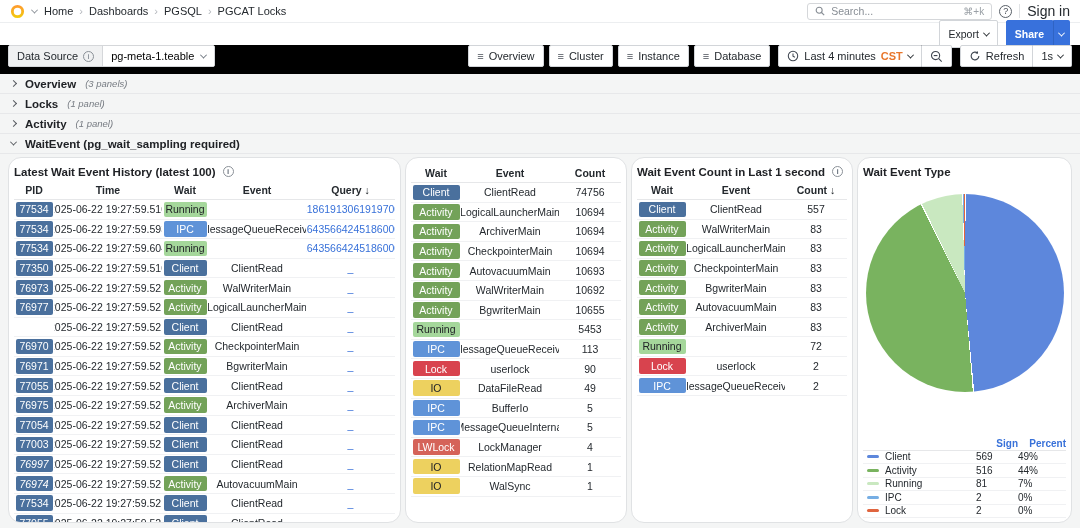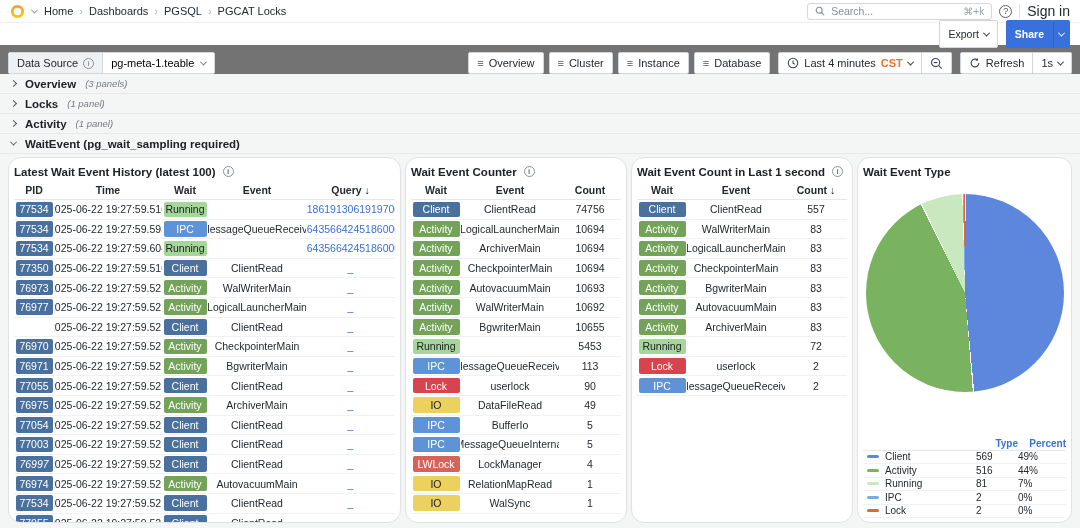--- a/index.html
+++ b/index.html
@@ -29,21 +29,21 @@
   .btn.caretseg{padding:0 5px;border-left:1px solid #2f63c4;border-radius:0 2px 2px 0}
   .sharegrp .primary:first-child{border-radius:2px 0 0 2px}
 
   
   .cv{display:inline-block;width:5px;height:5px;border-right:1.3px solid currentColor;border-bottom:1.3px solid currentColor}
   .cv.down{transform:rotate(45deg) translate(-1px,-1px)}
   .cv.right{transform:rotate(-45deg)}
   .cv.white{border-color:#fff}
 
   
-  .controls{display:flex;align-items:flex-end;height:29px;background:#737373;padding:0 8px;}
+  .controls{display:flex;align-items:flex-start;height:29px;background:#000000;padding:0 8px;}
   .dsgroup{display:flex;height:22px;border:1px solid #d5d7da;border-radius:2px;overflow:hidden;background:#fff}
   .dslabel{display:flex;align-items:center;gap:5px;padding:0 8px;background:#f0f1f2;border-right:1px solid #d5d7da;font-size:11px}
   .dsselect{display:flex;align-items:center;gap:7px;padding:0 8px;background:#fff;border:0;font-size:11px}
   .grpright{margin-left:auto;display:flex;gap:8px;align-items:center}
   .viewbtns{display:flex;gap:5px}
   .burger{font-size:11px;color:#4a5059;line-height:1}
   .burger::before{content:"≡"}
   .joined{display:flex}
   .joined .btn{border-radius:0;border-left-width:0}
   .joined .btn:first-child{border-left-width:1px;border-radius:2px 0 0 2px}
@@ -427,21 +427,21 @@
             <div class="cell">
               <div class="badge" style="background: rgb(74, 112, 157); color: rgb(255, 255, 255);">Client</div>
             </div>
             <div class="cell">ClientRead</div>
             <div class="cell">
               <span class="qlink">_</span>
             </div>
           </div>
           <div class="trow">
             <div class="cell">
-              <div class="badge" style="background: rgb(74, 112, 157); color: rgb(255, 255, 255);">76974</div>
+              <div class="badge" style="background: rgb(74, 112, 157); color: rgb(255, 255, 255); font-style: italic;">76974</div>
             </div>
             <div class="cell">2025-06-22 19:27:59.521</div>
             <div class="cell">
               <div class="badge" style="background: rgb(115, 162, 89); color: rgb(255, 255, 255);">Activity</div>
             </div>
             <div class="cell">AutovacuumMain</div>
             <div class="cell">
               <span class="qlink">_</span>
             </div>
           </div>
@@ -469,24 +469,20 @@
             <div class="cell">ClientRead</div>
             <div class="cell">
               <span class="qlink">_</span>
             </div>
           </div>
         </div>
     </div>
   </section>
 
   <section class="panel p2">
-    <div class="ptitle">
-      <span>Wait Event Counter</span>
-      <span class="info"></span>
-    </div>
     <div class="tbl cnt">
       <div class="thead">
           <div class="hcell">Wait</div>
           <div class="hcell">Event</div>
           <div class="hcell">Count</div>
         </div>
       <div>
           <div class="trow">
             <div class="cell">
               <div class="badge" style="background: rgb(74, 112, 157); color: rgb(255, 255, 255);">Client</div>
@@ -691,21 +687,21 @@
 
   <section class="panel p4">
     <div class="ptitle">
       <span>Wait Event Type</span>
     </div>
     <div class="pie" style="background: conic-gradient(rgb(255, 255, 255) 0deg, rgb(255, 255, 255) 0.4deg, rgb(93, 135, 220) 0.4deg, rgb(93, 135, 220) 174.677deg, rgb(255, 255, 255) 174.677deg, rgb(255, 255, 255) 175.077deg, rgb(255, 255, 255) 175.077deg, rgb(255, 255, 255) 175.477deg, rgb(121, 179, 95) 175.477deg, rgb(121, 179, 95) 333.446deg, rgb(255, 255, 255) 333.446deg, rgb(255, 255, 255) 333.846deg, rgb(255, 255, 255) 333.846deg, rgb(255, 255, 255) 334.246deg, rgb(201, 232, 192) 334.246deg, rgb(201, 232, 192) 358.369deg, rgb(255, 255, 255) 358.369deg, rgb(255, 255, 255) 358.769deg, rgb(255, 255, 255) 358.769deg, rgb(255, 255, 255) 358.769deg, rgb(118, 174, 228) 358.769deg, rgb(118, 174, 228) 359.385deg, rgb(255, 255, 255) 359.385deg, rgb(255, 255, 255) 359.385deg, rgb(255, 255, 255) 359.385deg, rgb(255, 255, 255) 359.385deg, rgb(224, 101, 63) 359.385deg, rgb(224, 101, 63) 360deg, rgb(255, 255, 255) 360deg, rgb(255, 255, 255) 360deg);"></div>
     <div class="legend">
       <div class="lhead">
         <span></span>
           <span></span>
-        <span class="lh">Type</span>
+        <span class="lh">Sign</span>
         <span class="lh">Percent</span>
       </div>
       <div>
           <div class="lrow">
             <span class="dash" style="background: rgb(93, 135, 220);"></span>
             <span class="lname">Client</span>
             <span class="lval">569</span>
             <span class="lval">49%</span>
           </div>
           <div class="lrow">

